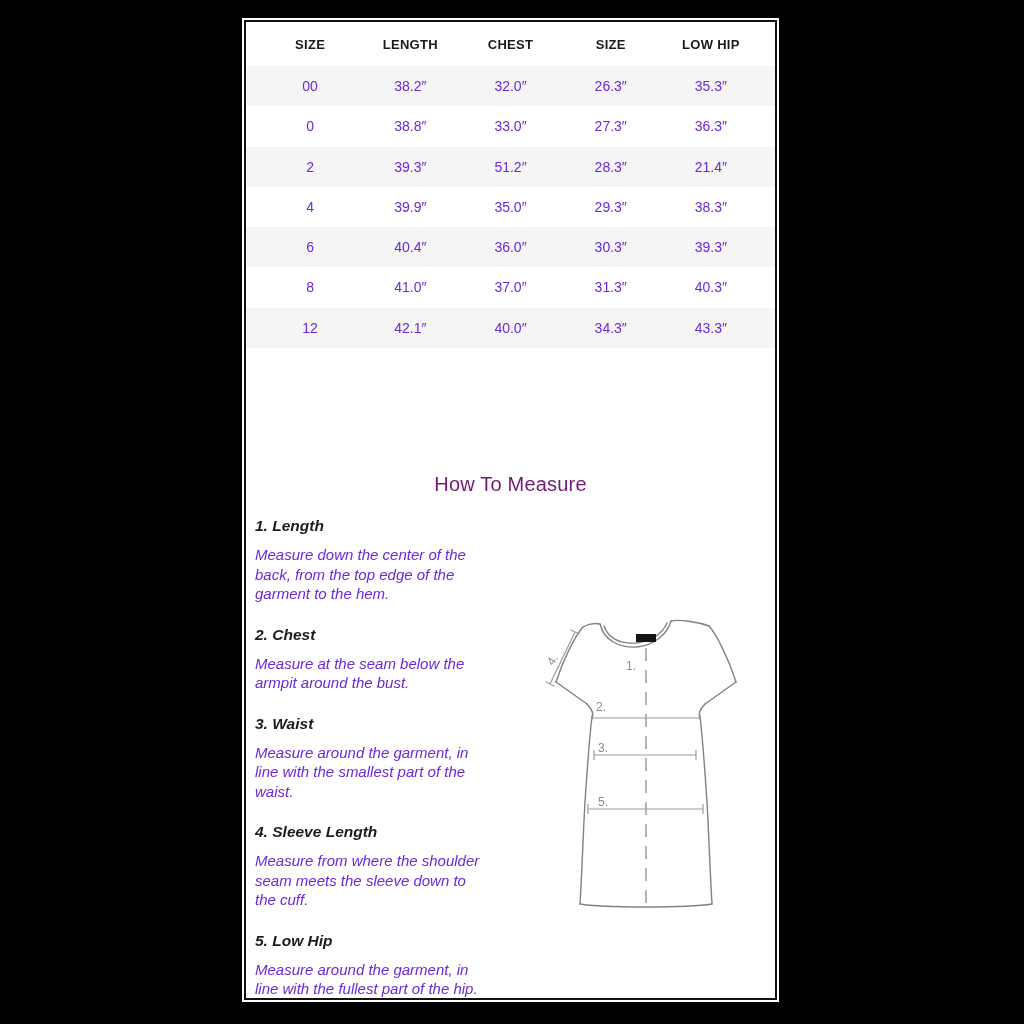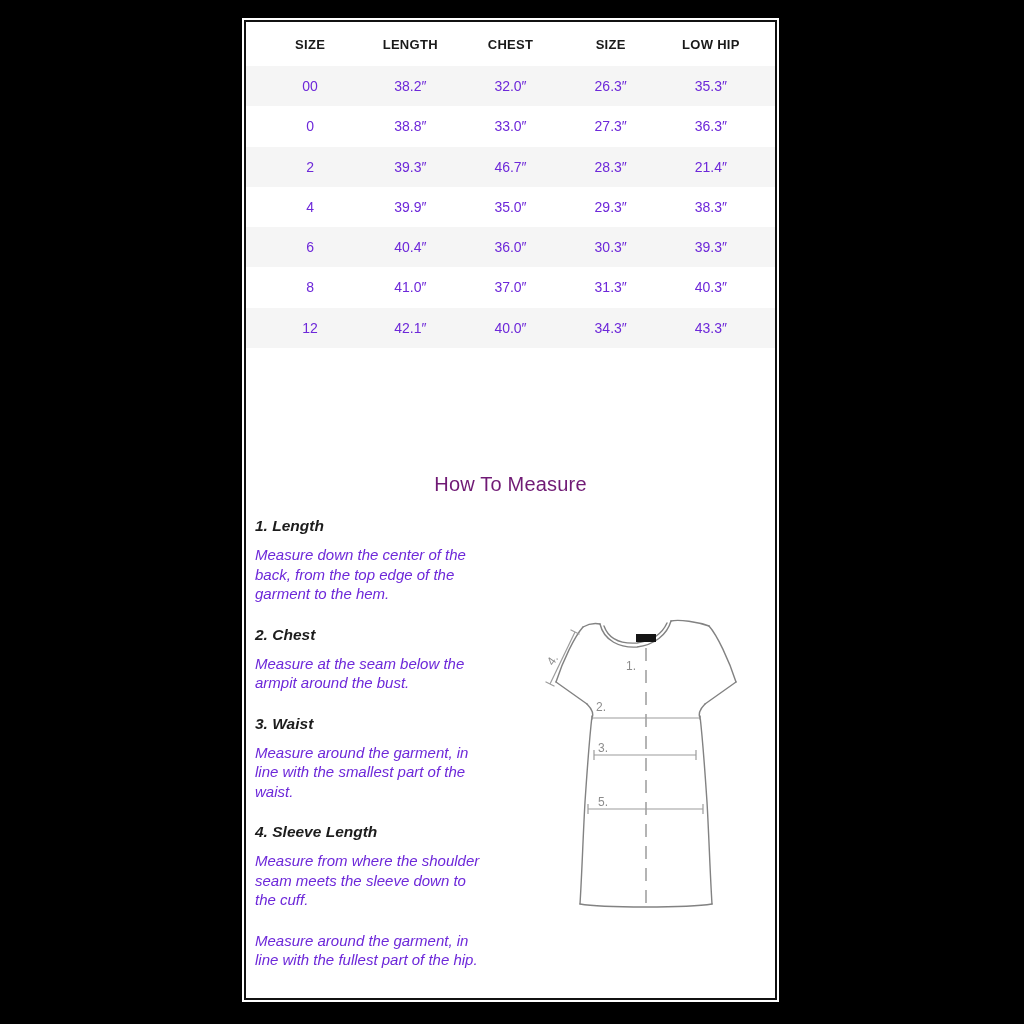--- a/index.html
+++ b/index.html
@@ -7,21 +7,21 @@
     width:1024px;height:1024px;background:#000;position:relative;overflow:hidden;
     font-family:"Liberation Sans","DejaVu Sans",sans-serif;
   }
   .panel{
     position:absolute;left:244px;top:20px;width:533px;height:980px;
     box-sizing:border-box;background:#fff;
     border:2px solid #111;outline:2px solid #fff;
   }
   
   .size-table{position:absolute;top:0;left:0;right:0;}
-  .t-row{display:flex;align-items:center;height:40.25px;padding:0 14px;justify-content:flex-end;}
+  .t-row{display:flex;align-items:center;height:40.25px;padding:0 14px;}
   .t-row.head{height:44px;}
   .t-row:nth-child(even){background:#f5f5f5;}      
   .t-cell{flex:1;text-align:center;font-size:14px;color:#6d28d9;}
   .t-row.head .t-cell{font-size:13px;font-weight:600;letter-spacing:.3px;color:#1a1a1a;}
   
   .howto-title{
     position:absolute;top:450px;left:0;right:0;text-align:center;
     font-size:20px;line-height:24px;font-weight:500;color:#701a75;letter-spacing:.2px;
   }
   .measure-list{position:absolute;top:494px;left:9px;width:300px;font-style:italic;}
@@ -59,21 +59,21 @@
     <div class="t-row">
       <div class="t-cell">0</div>
       <div class="t-cell">38.8″</div>
       <div class="t-cell">33.0″</div>
       <div class="t-cell">27.3″</div>
       <div class="t-cell">36.3″</div>
     </div>
     <div class="t-row">
       <div class="t-cell">2</div>
       <div class="t-cell">39.3″</div>
-      <div class="t-cell">46.7″</div>
+      <div class="t-cell">51.2″</div>
       <div class="t-cell">28.3″</div>
       <div class="t-cell">21.4″</div>
     </div>
     <div class="t-row">
       <div class="t-cell">4</div>
       <div class="t-cell">39.9″</div>
       <div class="t-cell">35.0″</div>
       <div class="t-cell">29.3″</div>
       <div class="t-cell">38.3″</div>
     </div>
@@ -120,20 +120,21 @@
 line with the smallest part of the
 waist.</p>
     </div>
     <div>
       <h3 class="m-head">4. Sleeve Length</h3>
       <p class="m-body">Measure from where the shoulder
 seam meets the sleeve down to
 the cuff.</p>
     </div>
     <div>
+      <h3 class="m-head">5. Low Hip</h3>
       <p class="m-body">Measure around the garment, in
 line with the fullest part of the hip.</p>
     </div>
   </div>
 
   <div class="diagram">
     <svg viewBox="538 598 240 330">
 
       <g class="outline">
 

